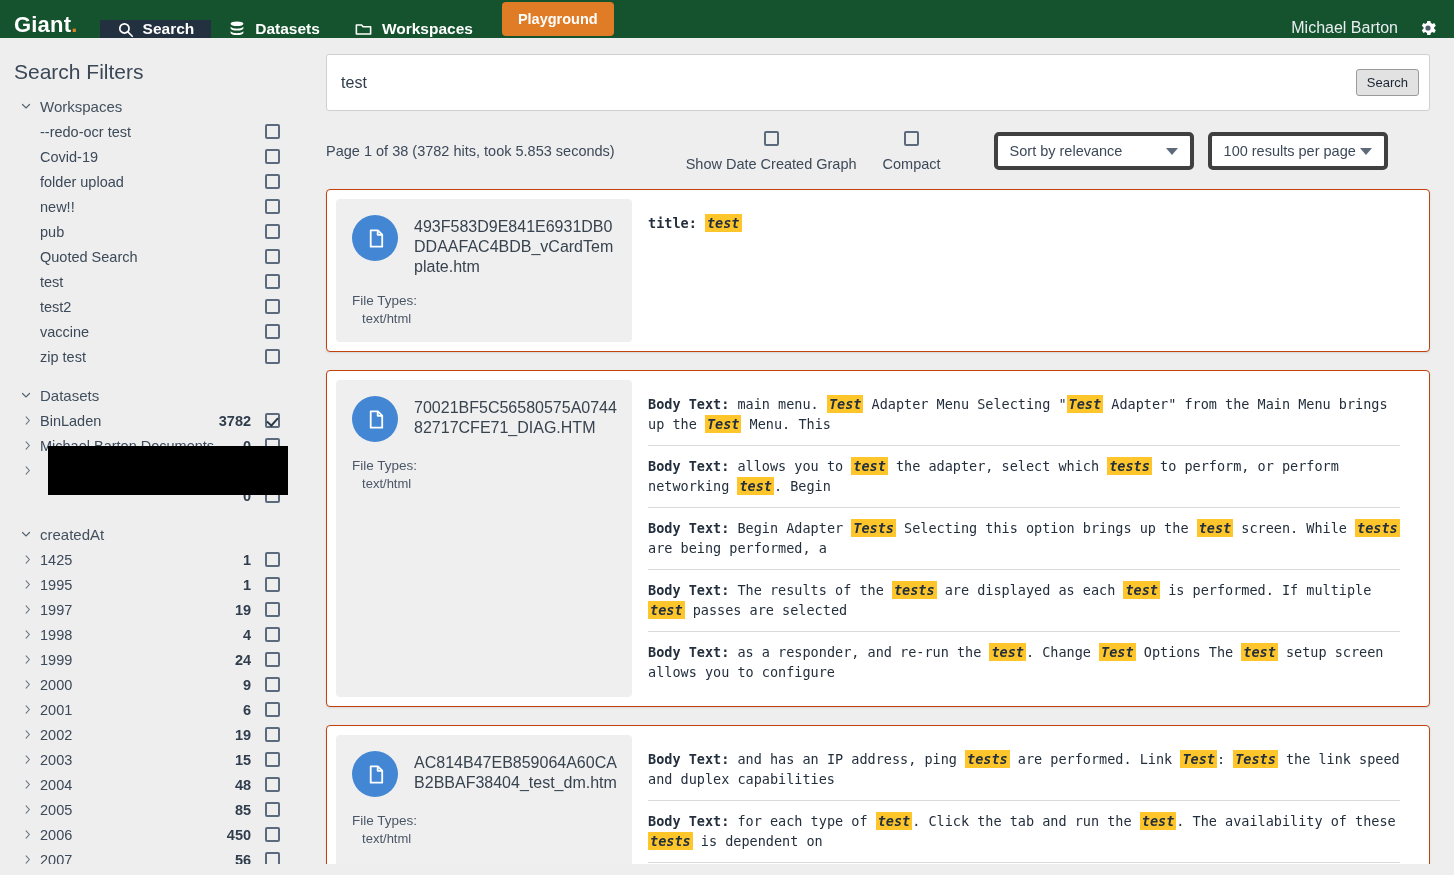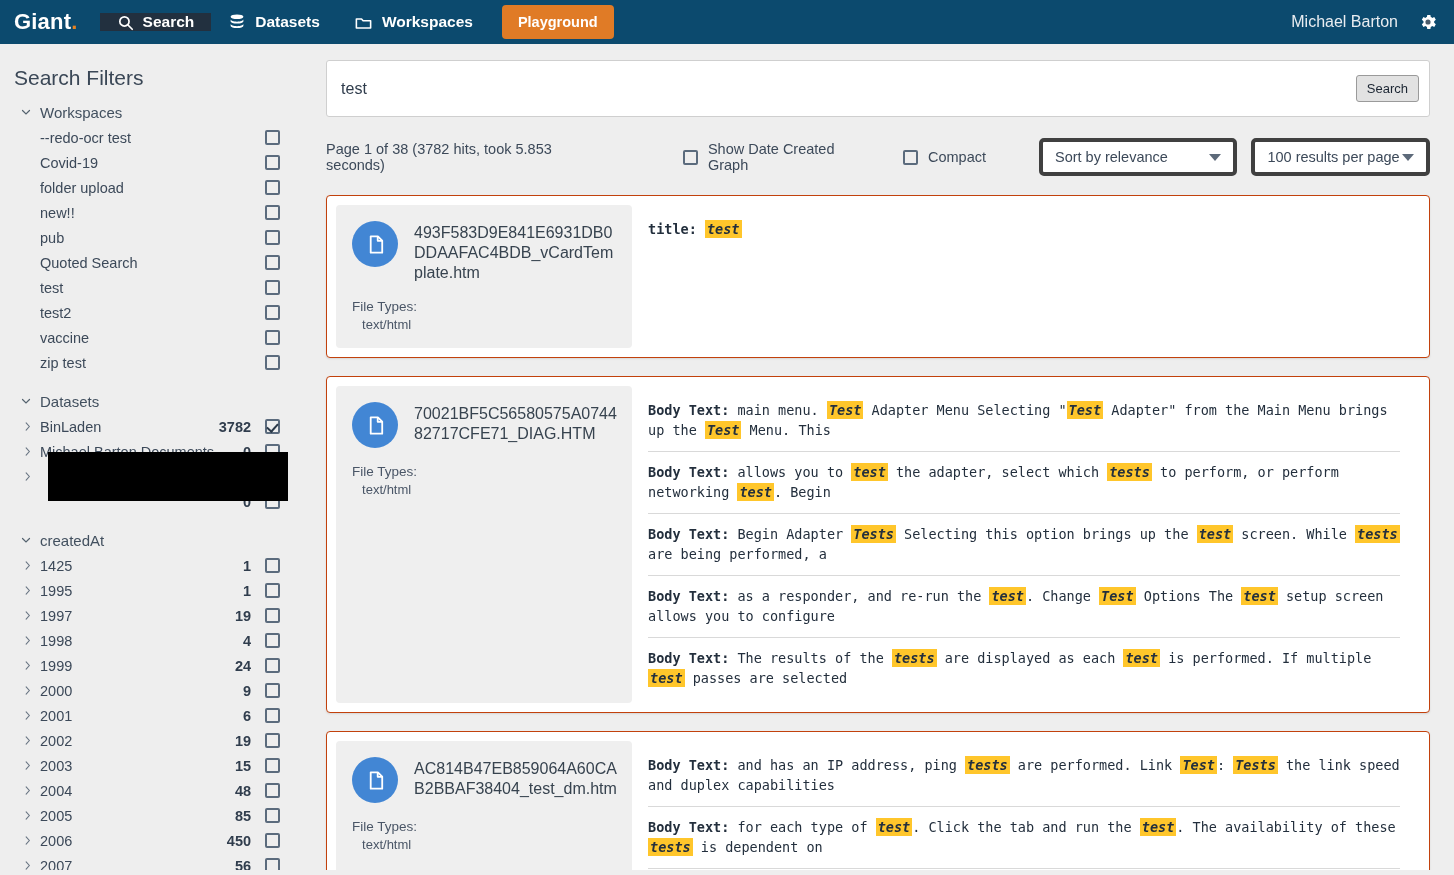--- a/index.html
+++ b/index.html
@@ -7,24 +7,24 @@
     margin: 0; padding: 0;
     width: 1454px; height: 875px;
     overflow: hidden;
     background: #eeeeee;
     font-family: "Liberation Sans", sans-serif;
     color: #2f3c4c;
   }
 
   
   #topnav {
-    height: 44px;
-    background: #0c4a6e;
+    height: 38px;
+    background: #14532d;
     display: flex;
-    align-items: center;
+    align-items: flex-end;
     color: #ffffff;
     position: relative;
   }
   .brand {
     display: flex; align-items: center;
     padding: 0 22px 0 14px;
     font-size: 22px; font-weight: bold;
     letter-spacing: .2px;
   }
   .brand .dot { color: #e8821e; }
@@ -156,21 +156,21 @@
 
   .toolbar {
     display: flex; align-items: center;
     margin-top: 20px;
     height: 40px;
     font-size: 14.5px;
   }
   .hits { color: #3c4959; }
   .tb-check {
     display: flex; align-items: center; gap: 10px;
-    cursor: pointer; color: #3c4959;
+    cursor: pointer; color: #3c4959; flex-direction: column;
   }
   .sel {
     background: #fff;
     border: 4px solid #404040;
     border-radius: 5px;
     height: 38px;
     display: flex; align-items: center;
     padding: 0 12px;
     font-size: 14.5px;
     color: #3c4959;
@@ -581,22 +581,22 @@
                 </svg>
               </span>
               <span class="fname">70021BF5C56580575A074482717CFE71_DIAG.HTM</span>
             </div>
             <div class="ftypes"><span>File Types:</span><span class="ft-val">text/html</span></div>
           </div>
           <div class="card-right">
             <div class="snip"><span class="k">Body Text:</span><span> main menu. </span><span class="hl">Test</span><span> Adapter Menu Selecting "</span><span class="hl">Test</span><span> Adapter" from the Main Menu brings up the </span><span class="hl">Test</span><span> Menu. This</span></div>
             <div class="snip"><span class="k">Body Text:</span><span> allows you to </span><span class="hl">test</span><span> the adapter, select which </span><span class="hl">tests</span><span> to perform, or perform networking </span><span class="hl">test</span><span>. Begin</span></div>
             <div class="snip"><span class="k">Body Text:</span><span> Begin Adapter </span><span class="hl">Tests</span><span> Selecting this option brings up the </span><span class="hl">test</span><span> screen. While </span><span class="hl">tests</span><span> are being performed, a</span></div>
+            <div class="snip"><span class="k">Body Text:</span><span> The results of the </span><span class="hl">tests</span><span> are displayed as each </span><span class="hl">test</span><span> is performed. If multiple </span><span class="hl">test</span><span> passes are selected</span></div>
             <div class="snip"><span class="k">Body Text:</span><span> as a responder, and re-run the </span><span class="hl">test</span><span>. Change </span><span class="hl">Test</span><span> Options The </span><span class="hl">test</span><span> setup screen allows you to configure</span></div>
-            <div class="snip"><span class="k">Body Text:</span><span> The results of the </span><span class="hl">tests</span><span> are displayed as each </span><span class="hl">test</span><span> is performed. If multiple </span><span class="hl">test</span><span> passes are selected</span></div>
           </div>
         </div>
         <div class="card">
           <div class="card-left">
             <div class="doc-row">
               <span class="doc-circle">
                 <svg width="23" height="23" viewBox="0 0 24 24" fill="none" stroke="#ffffff" stroke-width="1.9" stroke-linejoin="round">
                   <path d="M7 3.5h7.5L19 8v12.5H7z"></path>
                   <path d="M14.3 3.6v4.6H19"></path>
                 </svg>

